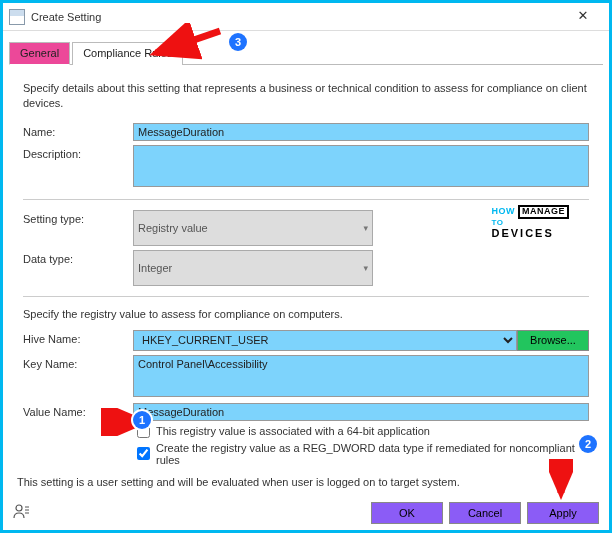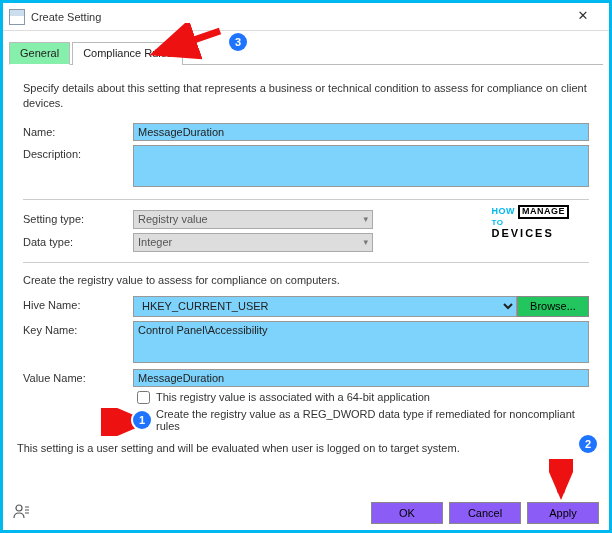--- a/index.html
+++ b/index.html
@@ -44,21 +44,21 @@
       padding: 4px 10px 5px 10px;
       border: 1px solid #bbb;
       border-bottom: none;
       background:#fff;
       margin-right: 2px;
       position: relative;
       top:1px;
       color:#222;
       font-size:11px;
     }
-    .tab.active { background:#86efac; border-bottom:1px solid #fff; }
+    .tab.active { background:#ec4899; border-bottom:1px solid #fff; }
     .content {
       padding: 10px 14px 0 14px;
       color:#333;
     }
     .intro { margin: 6px 6px 12px 6px; line-height:1.35; }
     .row {
       display:flex;
       margin: 4px 6px;
       align-items:flex-start;
     }
@@ -77,21 +77,21 @@
       padding: 2px 4px;
       border:1px solid #999;
       background:#7dd3fc;
       color:#222;
     }
     textarea { resize:none; overflow-y:scroll; }
     select { height:21px; }
     .disabled-sel {
       background:#ddd;
       color:#555;
-      height:19px;
+      height:36px;
       padding:2px 4px;
       border:1px solid #aaa;
       width: 240px;
       display:flex;
       align-items:center;
       justify-content:space-between;
     }
     .disabled-sel::after { content:"▾"; color:#777; font-size:9px; }
     hr.sep { margin: 10px 6px; border:none; border-top:1px solid #ccc; }
     .hive-row select { width: 100%; }
@@ -205,21 +205,21 @@
 
   <div class="row">
     <div class="lbl">Data type:</div>
     <div class="disabled-sel">
         <span>Integer</span>
       </div>
   </div>
 
   <hr class="sep">
 
-  <div class="intro" style="margin-top:2px;margin-bottom:8px">Create the registry value to assess for compliance on computers.</div>
+  <div class="intro" style="margin-top:2px;margin-bottom:8px">Specify the registry value to assess for compliance on computers.</div>
 
   <div class="row hive-row">
     <div class="lbl">Hive Name:</div>
     <div class="field hive-wrap">
       <select>
         <option>HKEY_CURRENT_USER</option>
       </select>
       <button class="browse-btn">Browse...</button>
     </div>
   </div>

